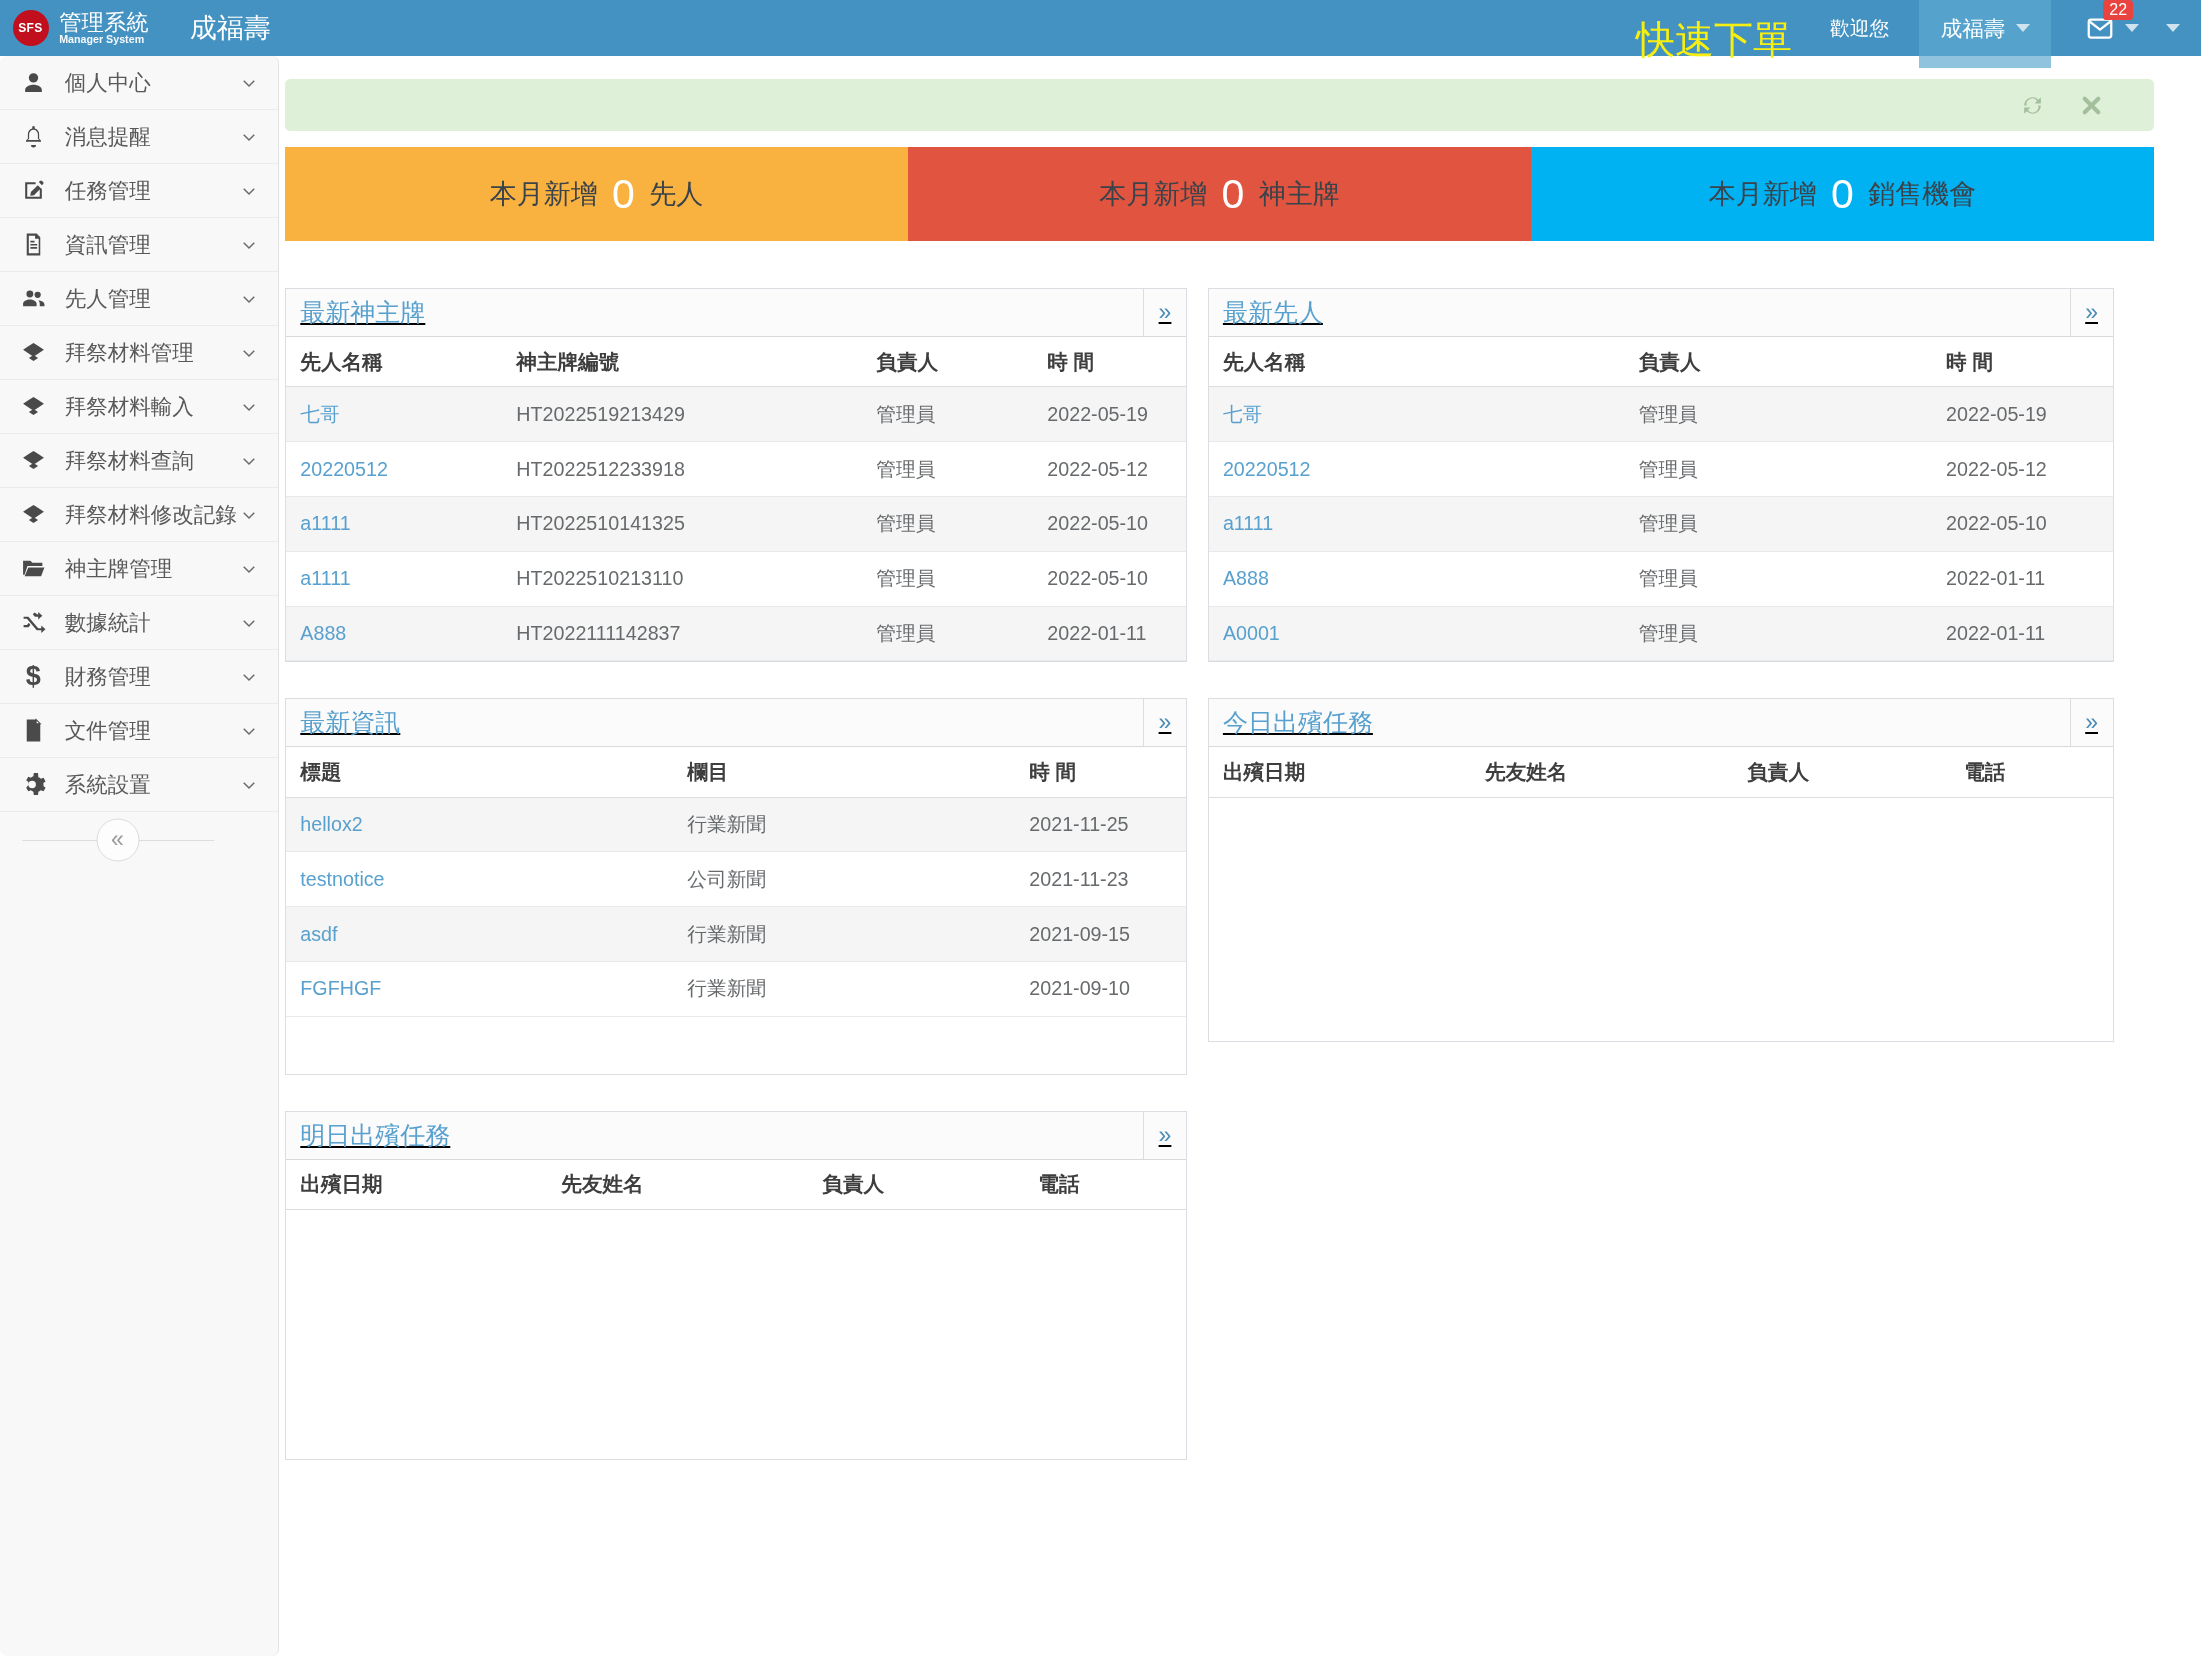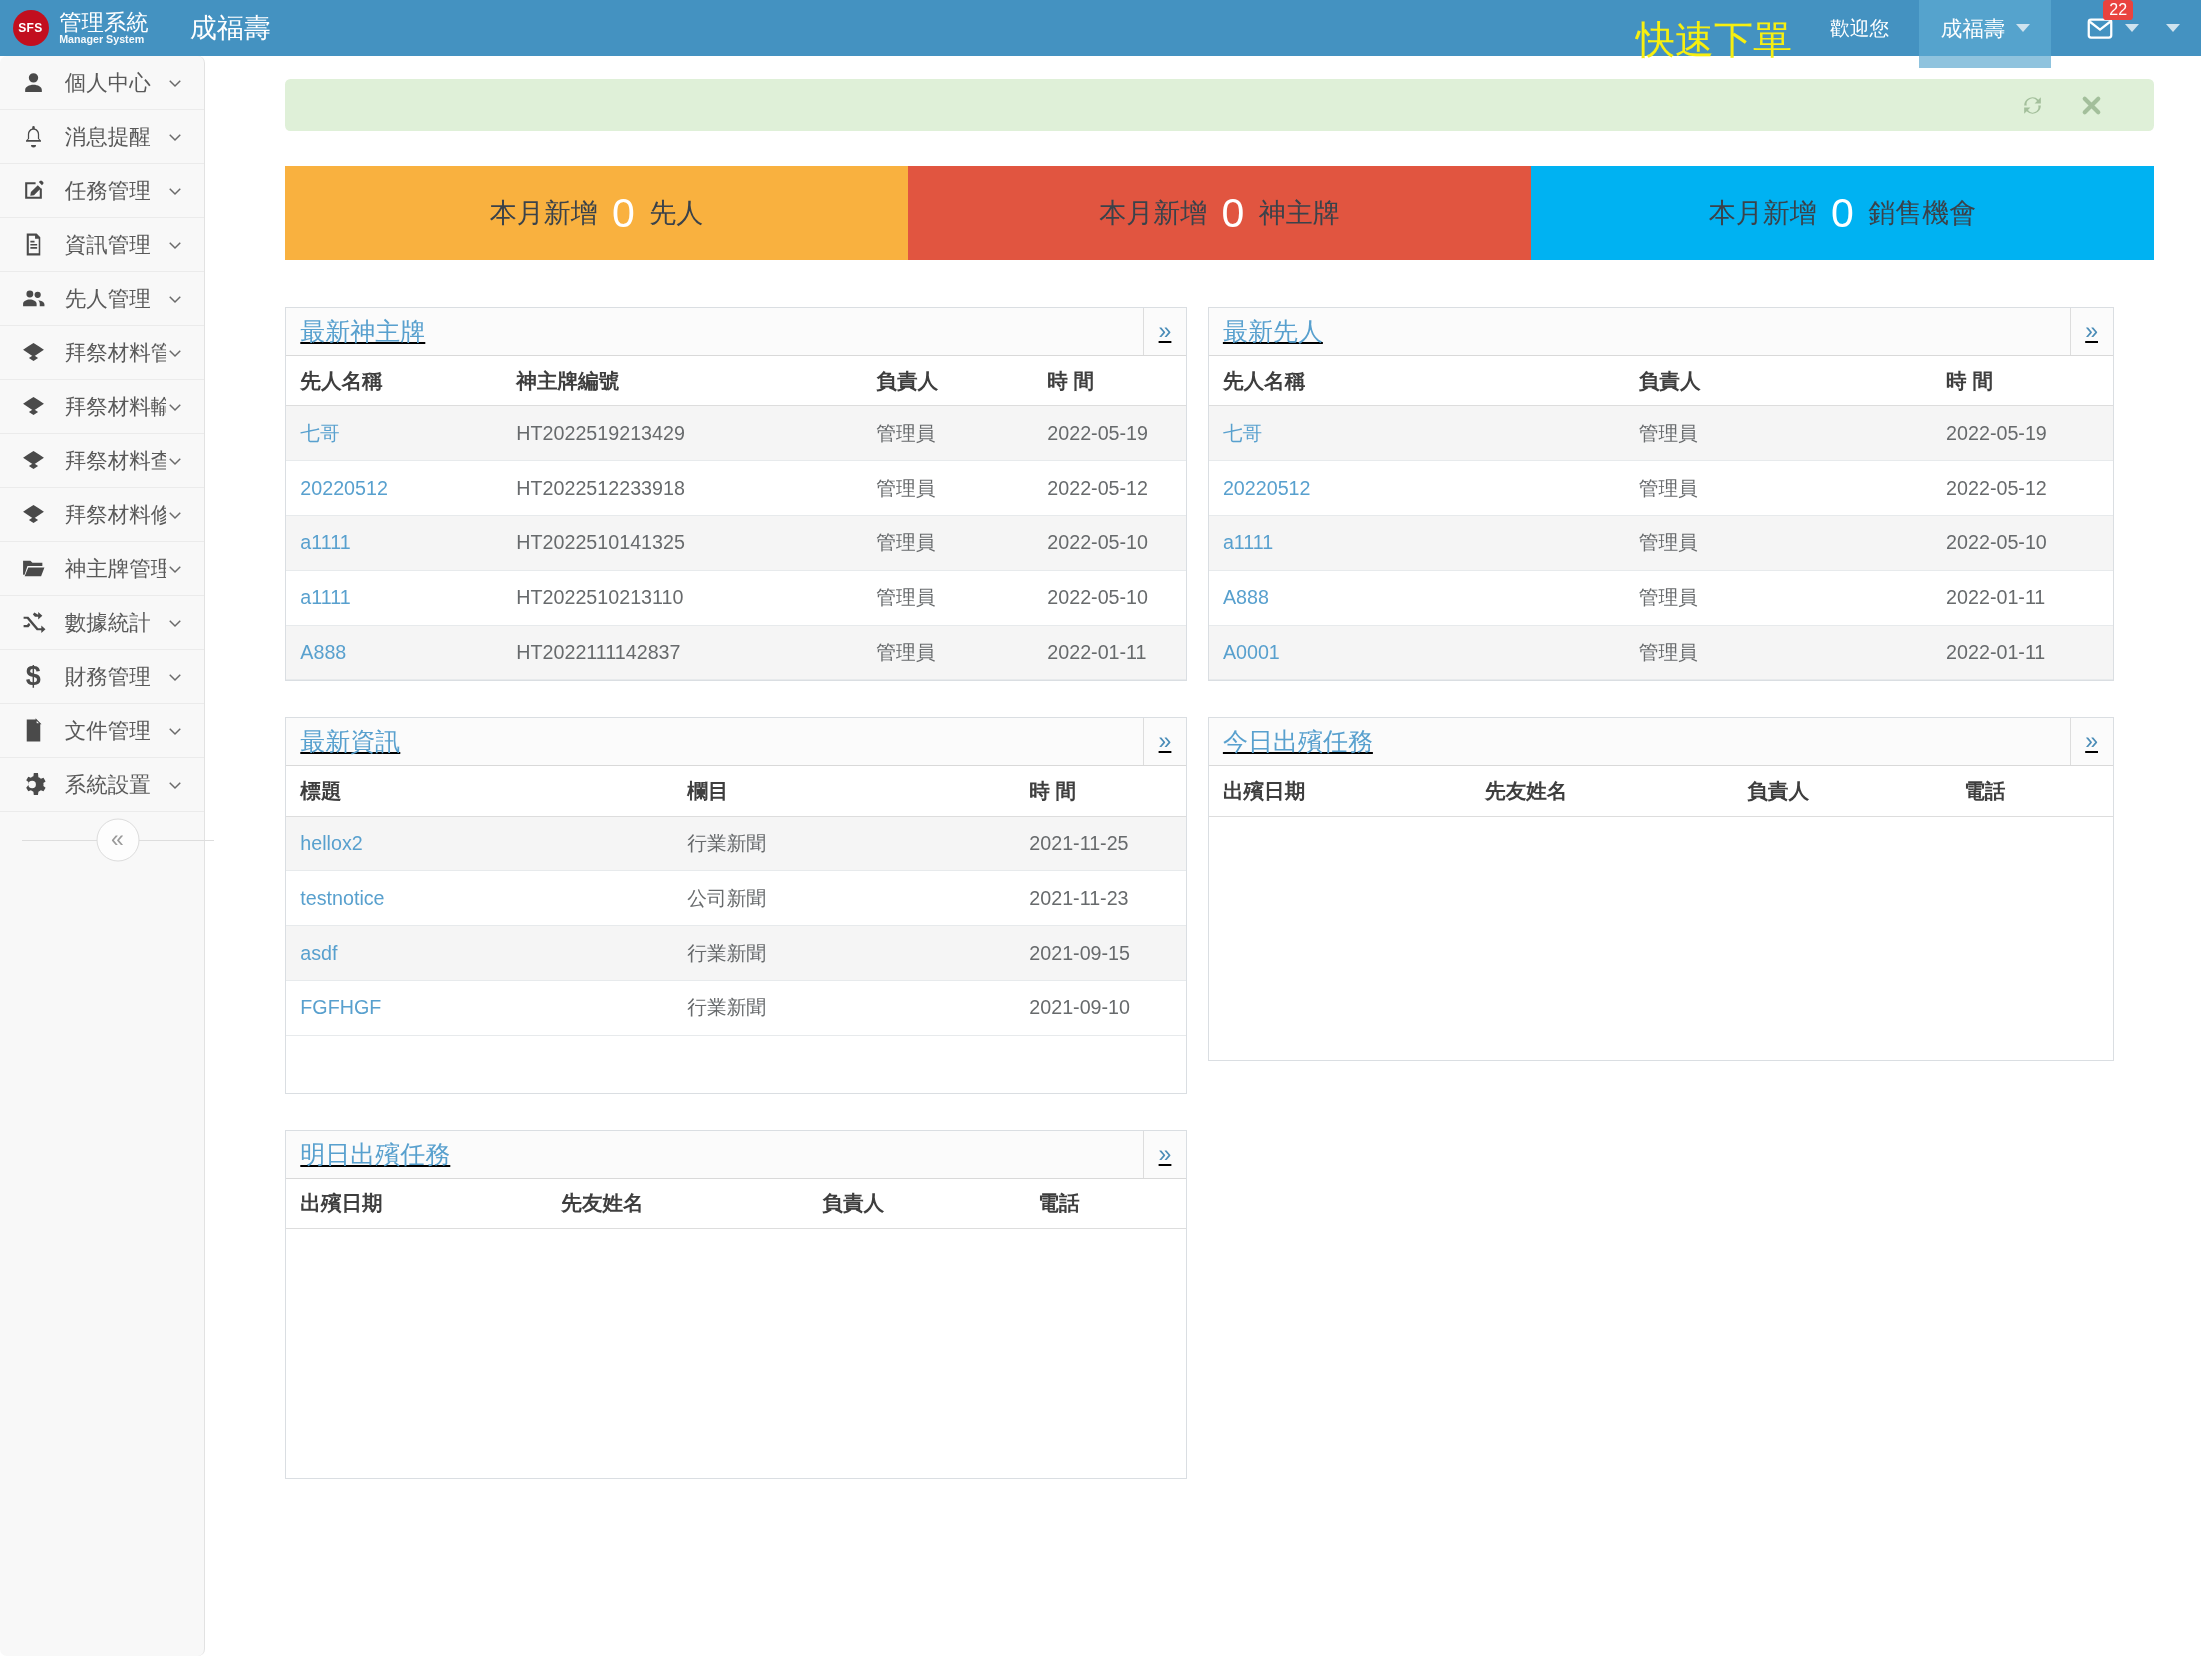--- a/index.html
+++ b/index.html
@@ -28,21 +28,21 @@
   .caret { width:0; height:0; border-left:7.2px solid transparent;
     border-right:7.2px solid transparent; border-top:8px solid #cfe3ef; }
   .mail-wrap { position:relative; margin-left:32px; display:flex; align-items:center;
     gap:7.2px; cursor:pointer;text-align:right; }
   .mail-wrap svg { width:34px; height:27px; color:#fff; }
   .mail-badge { position:absolute; top:-14.3px; left:19.7px; background:#e9433f; color:#fff;
     font-size:16px; padding:0.9px 6.3px 1.8px; border-radius:3.6px; line-height:1.1; }
   .far-caret { margin-left:27px; margin-right:21.5px; cursor:pointer; }
 
   
-  .sidebar { position:absolute; top:56px; left:0; bottom:8px; width:205px;
+  .sidebar { position:absolute; top:56px; left:0; bottom:8px; width:279px;
     background:#f8f8f8; border-right:0.9px solid #e2e2e2;border-radius:7px; }
   .side-item { height:54px; display:flex; align-items:center; padding:0 19.7px;
     border-bottom:0.9px solid #ebebeb; cursor:pointer; }
   .side-icon { width:27px; height:27px; color:#4a4a4a; margin-right:18px;
     display:flex; align-items:center; justify-content:center; flex:none; }
   .side-icon svg { width:25px; height:25px; }
   .side-icon .txt-icon { font-size:27px; font-weight:bold; color:#4a4a4a; }
   .side-label { flex:1; font-size:21.5px; color:#595959; white-space:nowrap;
     overflow:hidden; }
   .side-chevron { width:18px; height:18px; color:#6a6a6a; flex:none; }
@@ -60,21 +60,21 @@
   .tab { display:inline-block; margin-left:19.7px; height:46px; padding:0 24px;
     background:#fff; border:0.9px solid #d8dde2; border-bottom:none;
     border-top:3.6px solid #4492c1; font-size:23px; color:#555; line-height:41px;
     box-shadow:0 -1.8px 3.6px rgba(0,0,0,.06); cursor:pointer; }
 
   .alert-bar { margin-top:23px; height:52px; background:#dff0d8; border-radius:5.4px;
     display:flex; align-items:center; justify-content:flex-end; gap:34px;
     padding-right:50px; }
   .alert-bar svg { width:25px; height:25px; color:#a3bf9b; cursor:pointer; }
 
-  .stats { margin-top:35px; display:flex; height:94px; }
+  .stats { margin-top:16px; display:flex; height:94px; }
   .stat { flex:1; display:flex; align-items:center; justify-content:center; gap:14.3px; }
   .stat-prefix,.stat-suffix { font-size:27px; color:#3a424a; }
   .stat-value { font-size:41px; color:#fff; }
 
   .panels { margin-top:47px; display:flex; gap:20.6px; align-items:flex-start; }
   .col-left { width:902px; }
   .col-right { width:906px; }
   .panel { border:0.9px solid #dadee2; background:#fff; margin-bottom:36px; }
   .panel-head { height:48px; display:flex; align-items:stretch;
     background:#fbfbfb; border-bottom:0.9px solid #d9d9d9;text-decoration:underline; }

